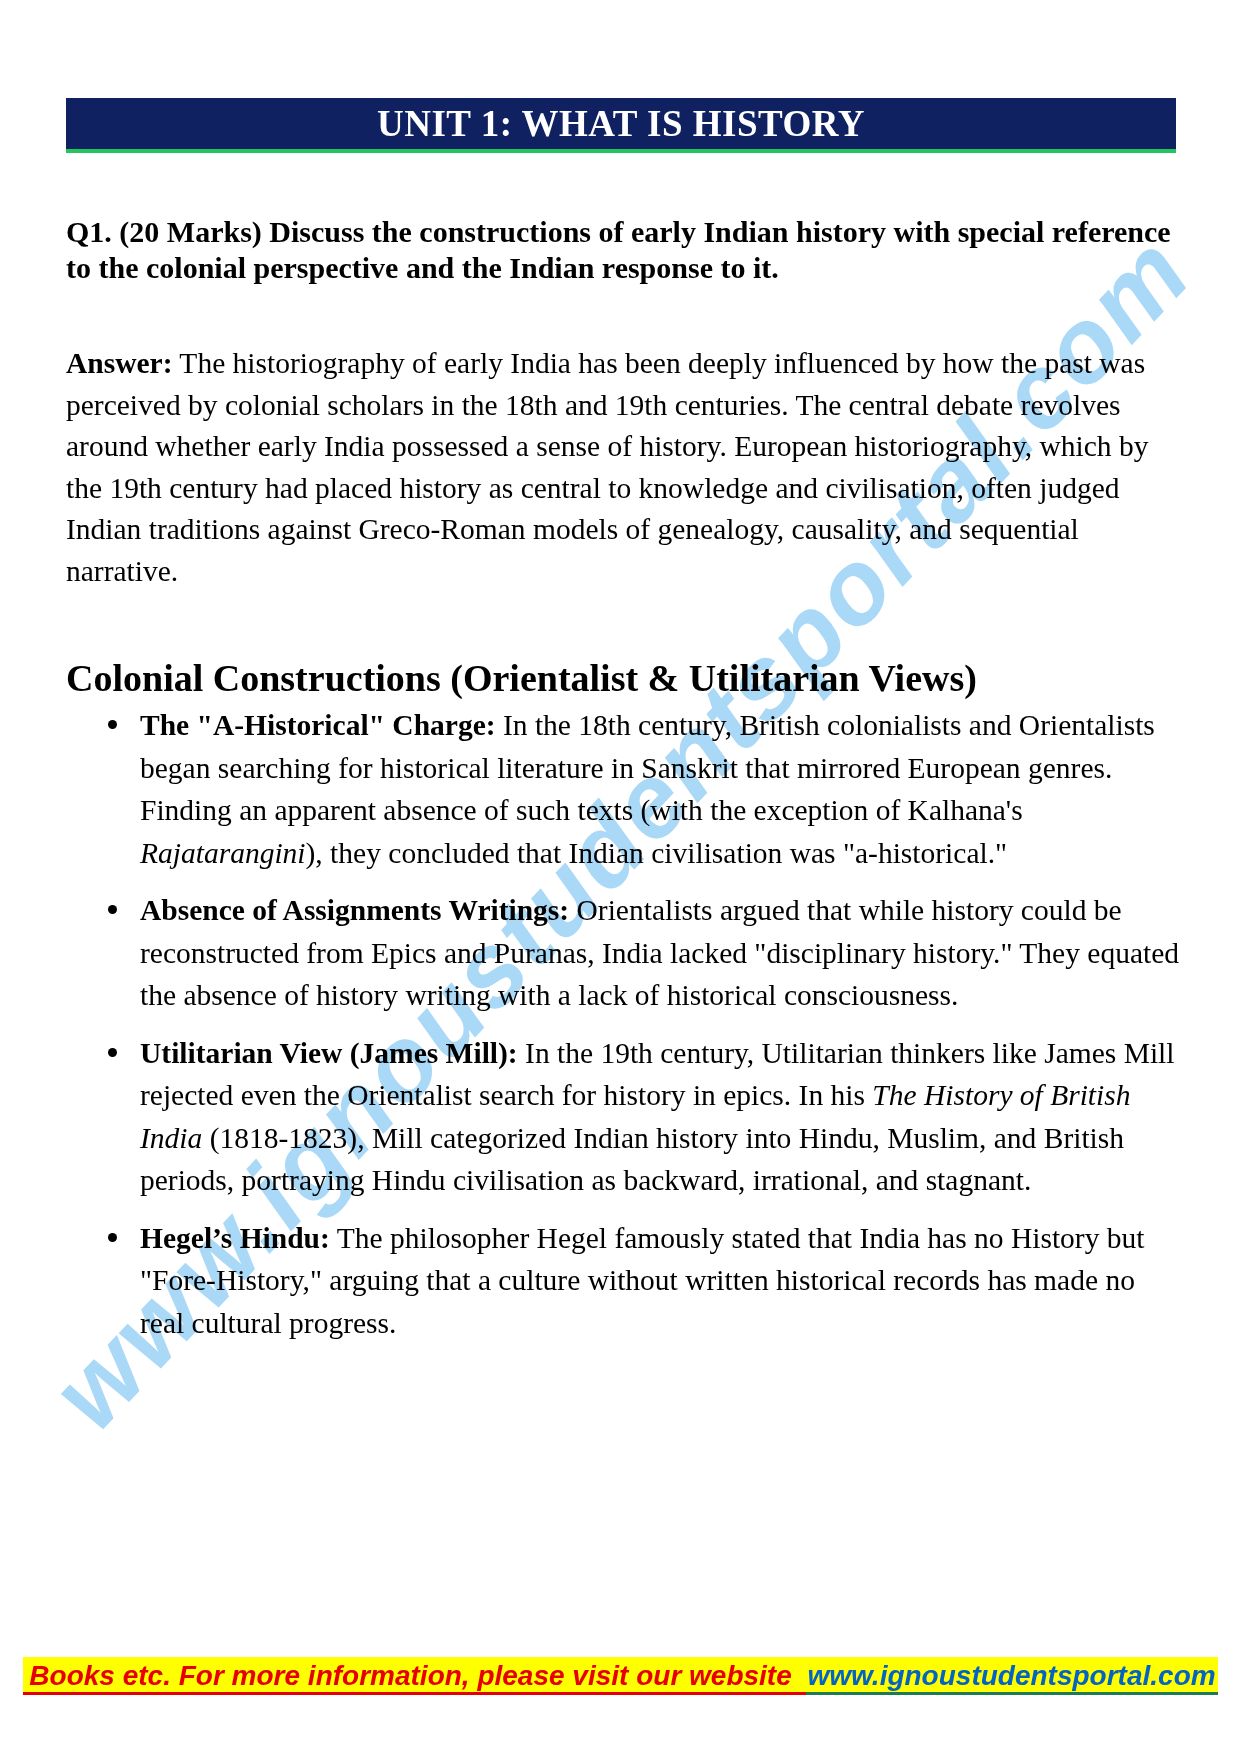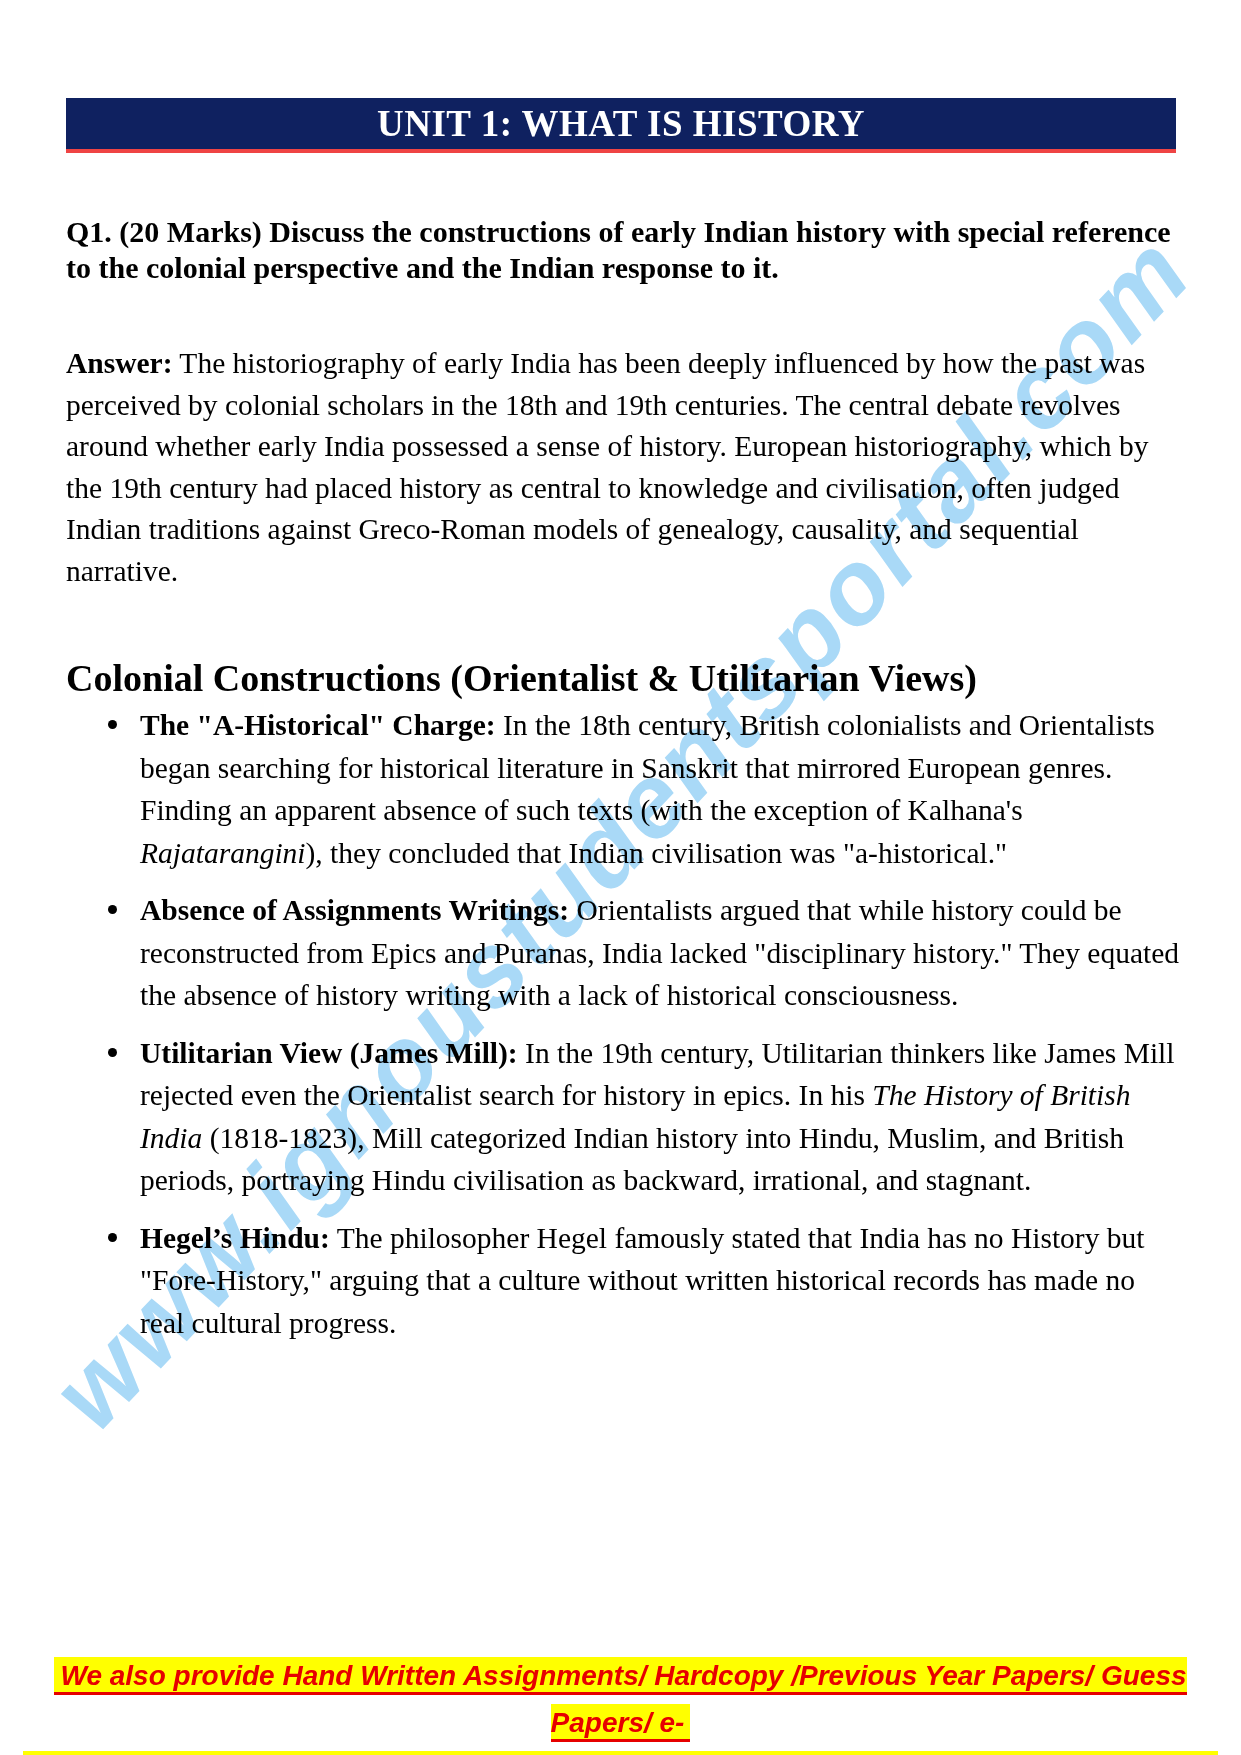--- a/index.html
+++ b/index.html
@@ -23,21 +23,21 @@
     font-size:104px;
     letter-spacing:3px;
     color:var(--watermark_blue,#A9D9F7);
     z-index:0;
     user-select:none;
   }
   .content{position:relative;z-index:1;}
   .banner{
     position:absolute;left:66px;top:98px;width:1110px;height:55px;
     background:var(--banner_bg,#0F2160);
-    border-bottom:4px solid #ef4444;
+    border-bottom:4px solid #22c55e;
     box-sizing:border-box;
     display:flex;align-items:center;justify-content:center;
   }
   .banner-title{
     color:var(--banner_fg,#FFFFFF);
     font-weight:700;font-size:37px;letter-spacing:0.5px;
   }
   .question{
     position:absolute;left:66px;top:214px;width:1112px;
     font-weight:700;font-size:30px;line-height:36px;
@@ -114,18 +114,17 @@
 
       <li><span class="dot"></span><span class="lead">Absence of Assignments Writings:</span><span> Orientalists argued that while history could be reconstructed from Epics and Puranas, India lacked "disciplinary history." They equated the absence of history writing with a lack of historical consciousness.</span><span class="it"></span><span></span></li>
 
       <li><span class="dot"></span><span class="lead">Utilitarian View (James Mill):</span><span> In the 19th century, Utilitarian thinkers like James Mill rejected even the Orientalist search for history in epics. In his </span><span class="it">The History of British India</span><span> (1818-1823), Mill categorized Indian history into Hindu, Muslim, and British periods, portraying Hindu civilisation as backward, irrational, and stagnant.</span></li>
 
       <li><span class="dot"></span><span class="lead">Hegel’s Hindu:</span><span> The philosopher Hegel famously stated that India has no History but "Fore-History," arguing that a culture without written historical records has made no real cultural progress.</span><span class="it"></span><span></span></li>
 
     </ul>
 
     <div class="footer">
-      <div><span class="hl">We also provide Hand Written Assignments/ Hardcopy /Previous Year Papers/ Guess Papers/ e-</span></div>
       <div><span class="hl">Books etc. For more information, please visit our website </span><a href="#" class="footer-link">www.ignoustudentsportal.com</a></div>
     </div>
 
   </div>
 </div>
 
 </body></html>

